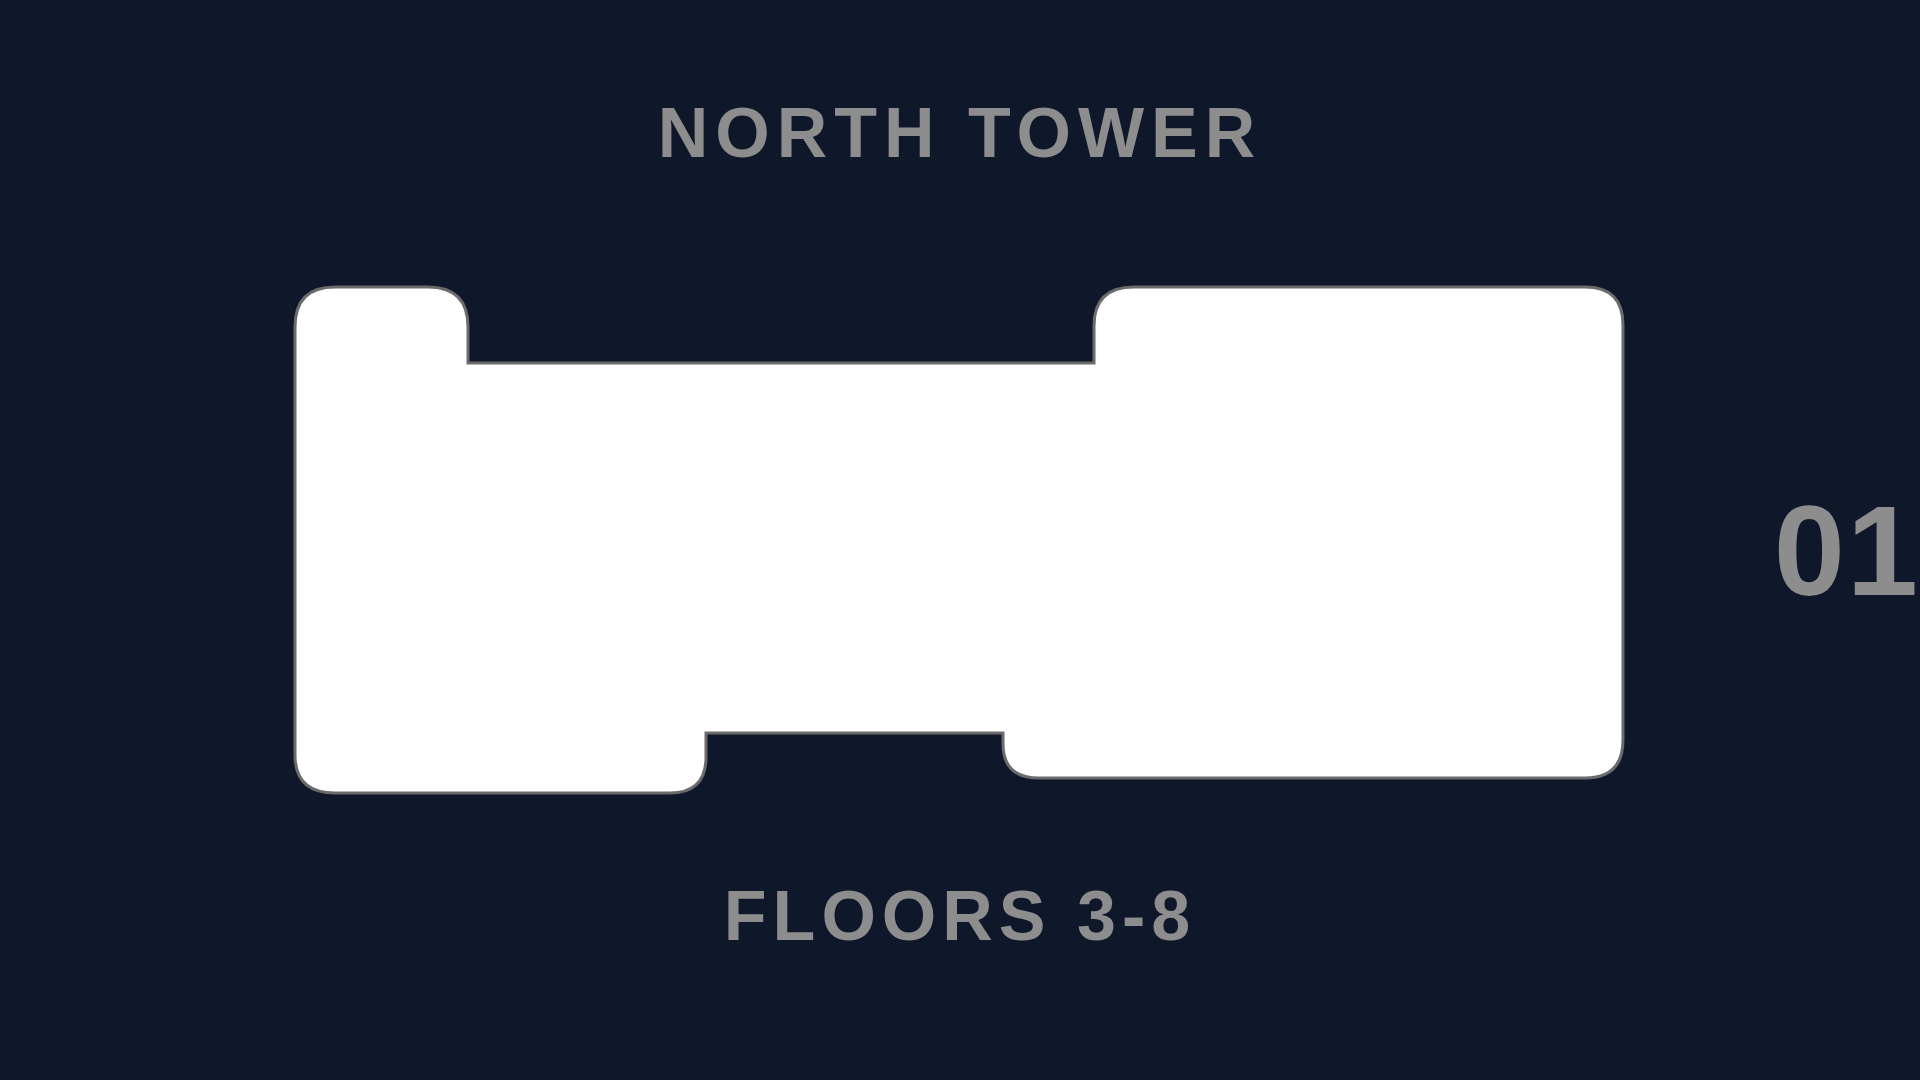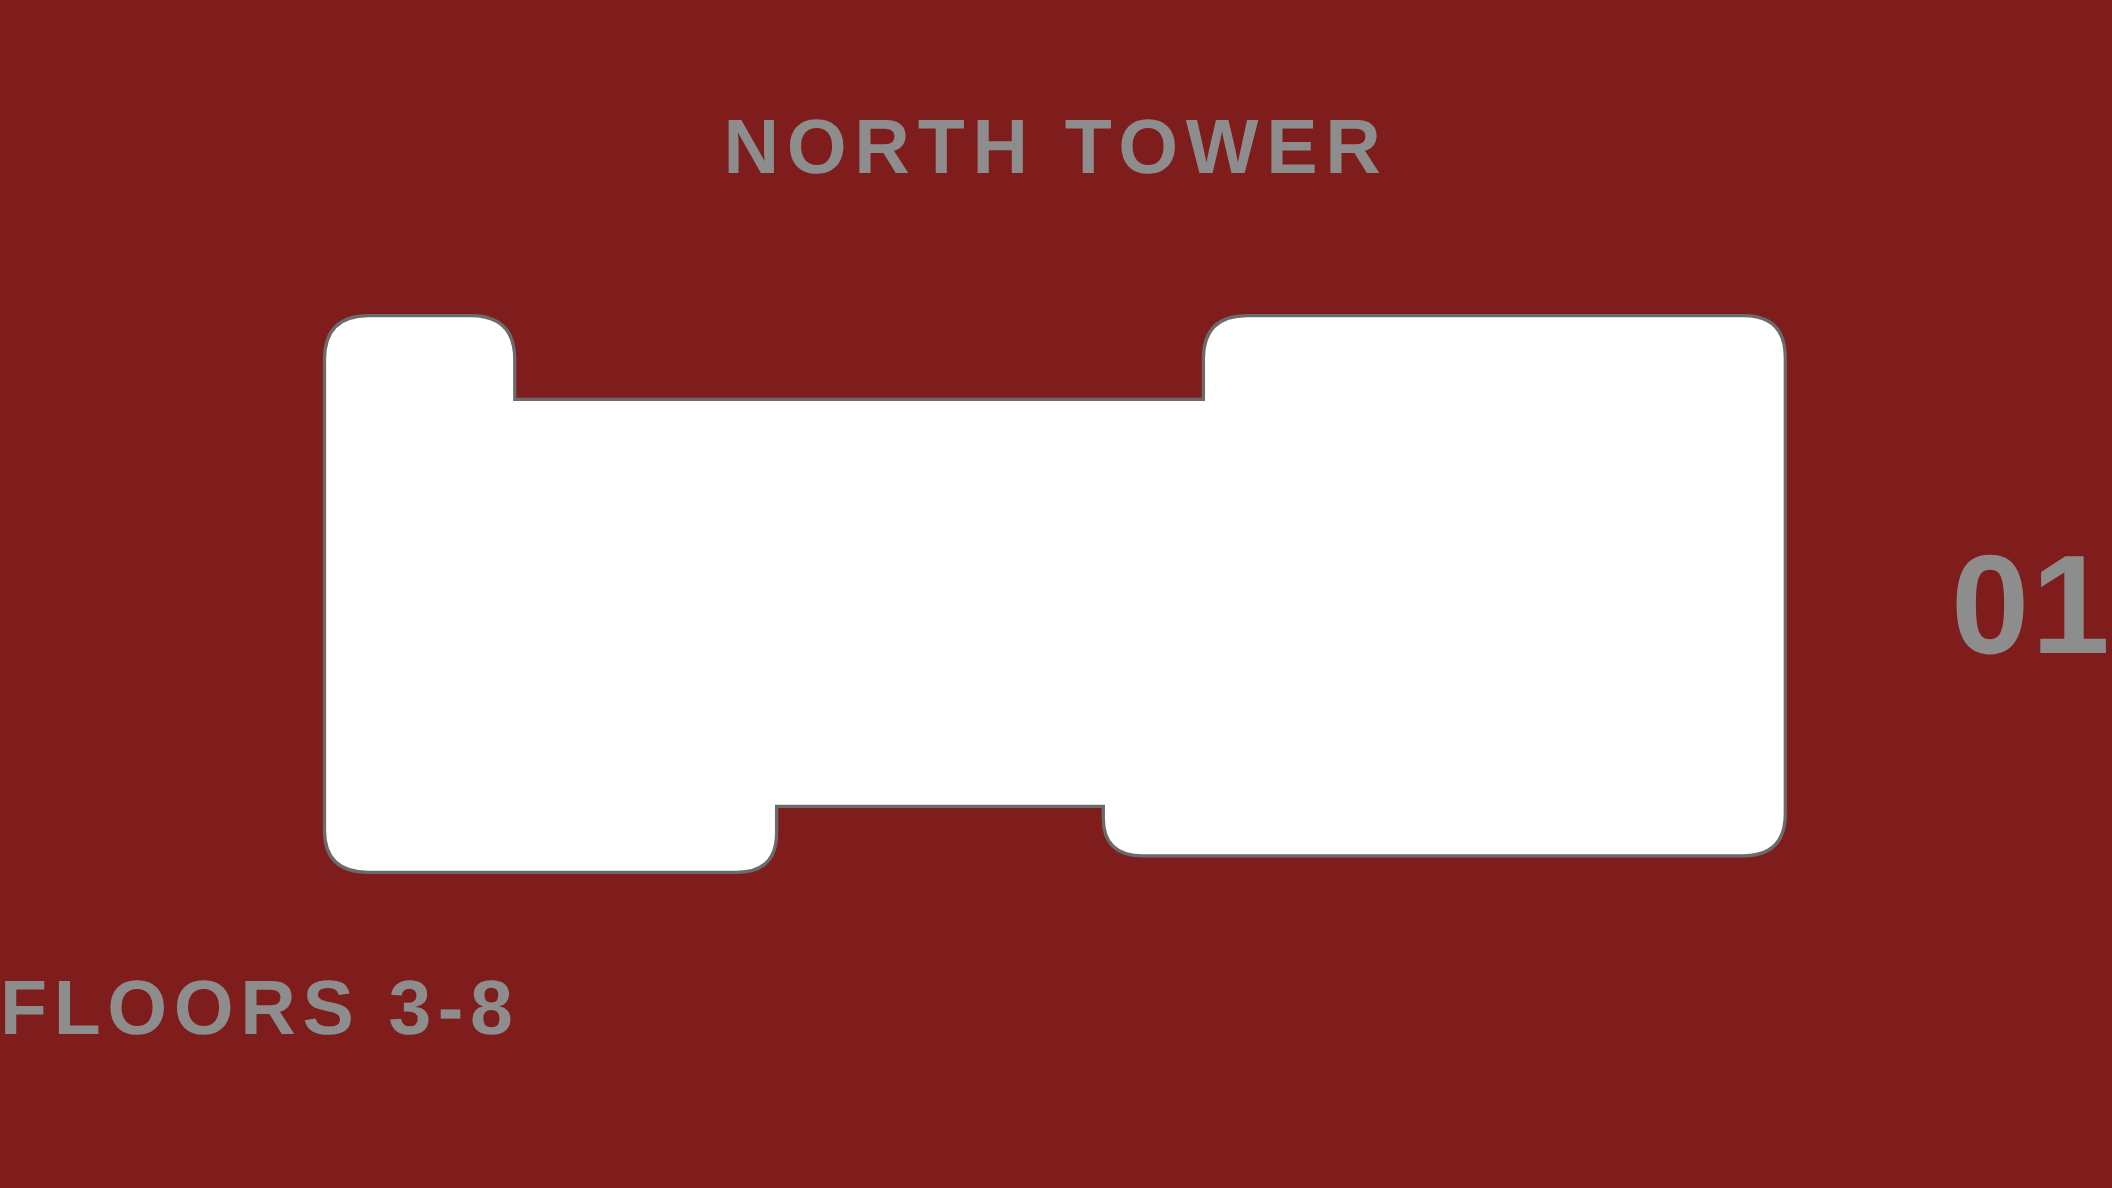--- a/index.html
+++ b/index.html
@@ -10,21 +10,21 @@
   body {
     width: 1920px;
     height: 1080px;
     overflow: hidden;
     font-family: "Liberation Sans", sans-serif;
   }
   .canvas {
     position: relative;
     width: 1920px;
     height: 1080px;
-    background: #7f1d1d;
+    background: #0f172a;
   }
   .page-title {
     position: absolute;
     top: 98px;
     left: 0;
     right: 0;
     text-align: center;
     font-size: 70px;
     font-weight: 700;
     letter-spacing: 7px;
@@ -50,21 +50,21 @@
     letter-spacing: 2px;
     line-height: 1;
     color: #8d8d8d;
     white-space: nowrap;
   }
   .floors-caption {
     position: absolute;
     top: 881px;
     left: 0;
     right: 0;
-    text-align: left;
+    text-align: center;
     font-size: 70px;
     font-weight: 700;
     letter-spacing: 6px;
     line-height: 1;
     color: #8d8d8d;
     white-space: nowrap;
   }
 </style>
 </head>
 <body>

